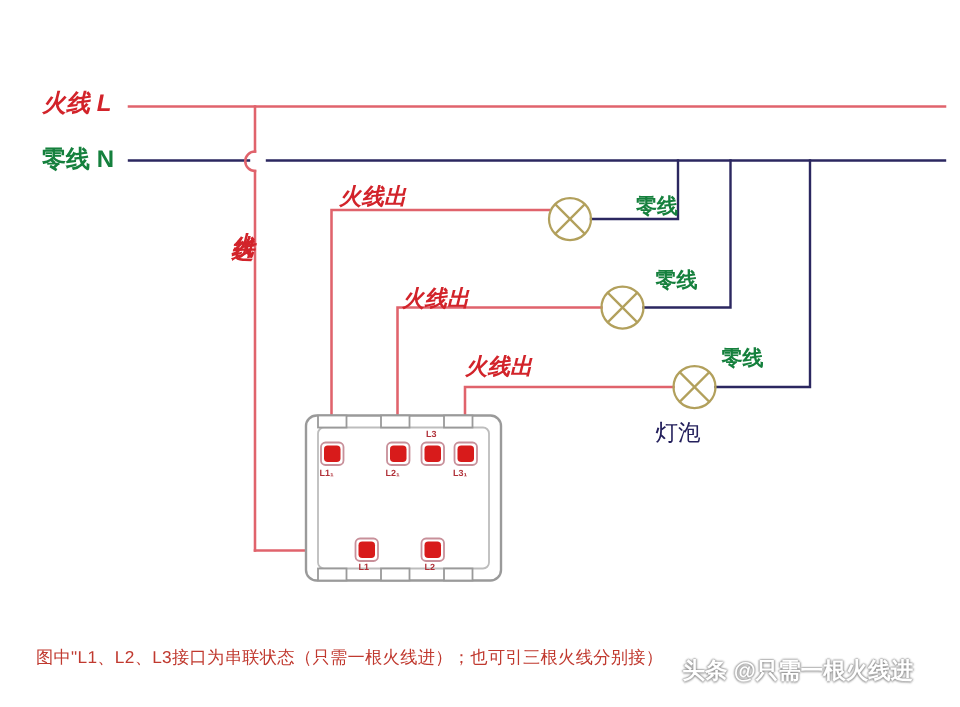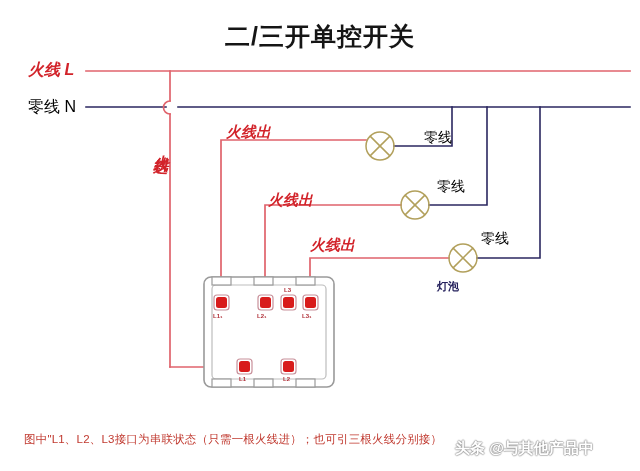--- a/index.html
+++ b/index.html
@@ -38,22 +38,22 @@
     font-weight: bold;
     color: #151515;
     letter-spacing: 1px;
   }
   .lbl-live {
     color: #d2232a;
     font-weight: bold;
     font-style: italic;
   }
   .lbl-neutral {
-    color: #000000;
-    font-weight: normal;
+    color: #15803d;
+    font-weight: bold;
     text-align: center;
   }
   #label-live-main {
     left: 28px; top: 62px;
     font-size: 16px;
   }
   #label-neutral-main {
     left: 28px; top: 99px;
     font-size: 16px;
   }
@@ -66,21 +66,21 @@
   #label-live-in {
     left: 153px; top: 143px;
     font-size: 15px;
   }
   #label-live-out-1 { left: 226px; top: 124px; font-size: 15px; }
   #label-live-out-2 { left: 268px; top: 192px; font-size: 15px; }
   #label-live-out-3 { left: 310px; top: 237px; font-size: 15px; }
   #label-neutral-1 { left: 424px; top: 130px; font-size: 14px; }
   #label-neutral-2 { left: 437px; top: 179px; font-size: 14px; }
   #label-neutral-3 { left: 481px; top: 231px; font-size: 14px; }
-  #label-bulb { left: 437px; top: 281px; font-size: 11px; color:#24205c; font-weight:bold;}
+  #label-bulb { left: 437px; top: 281px; font-size: 15px; color:#24205c; font-weight:normal;}
   .term-label {
     font-size: 6px;
     color: #b03038;
     font-weight: bold;
     letter-spacing: 0px;
   }
   .footnote {
     left: 24px;
     font-size: 11.5px;
     color: #c0392f;
@@ -203,21 +203,20 @@
           <rect x="239" y="361" width="11" height="11" rx="2.5" ry="2.5" fill="#d81b1b"></rect>
         </g>
         <g>
           <rect x="281" y="359" width="15" height="15" rx="3" ry="3" fill="#ffffff" stroke="#c8909a" stroke-width="1.2"></rect>
           <rect x="283" y="361" width="11" height="11" rx="2.5" ry="2.5" fill="#d81b1b"></rect>
         </g>
       </g>
     </g>
   </svg>
 
-  <div class="ovl" id="page-title">二/三开单控开关</div>
 
   <div class="ovl lbl-live" id="label-live-main">火线 L</div>
   <div class="ovl lbl-neutral" id="label-neutral-main">零线 N</div>
 
   <div class="ovl lbl-live vtext" id="label-live-in">火线进</div>
 
   <div class="ovl lbl-live" id="label-live-out-1">火线出</div>
   <div class="ovl lbl-live" id="label-live-out-2">火线出</div>
   <div class="ovl lbl-live" id="label-live-out-3">火线出</div>
 
@@ -229,15 +228,15 @@
 
   <div class="ovl term-label" style="left:213px; top:313px;">L1₁</div>
   <div class="ovl term-label" style="left:257px; top:313px;">L2₁</div>
   <div class="ovl term-label" style="left:284px; top:287px;">L3</div>
   <div class="ovl term-label" style="left:302px; top:313px;">L3₁</div>
   <div class="ovl term-label" style="left:239px; top:376px;">L1</div>
   <div class="ovl term-label" style="left:283px; top:376px;">L2</div>
 
   <div class="ovl footnote" id="footnote-2">图中"L1、L2、L3接口为串联状态（只需一根火线进）；也可引三根火线分别接）</div>
 
-  <div class="ovl" id="watermark">头条 @与其他产品中</div>
+  <div class="ovl" id="watermark">头条 @只需一根火线进</div>
 
 </div>
 
 </body></html>

